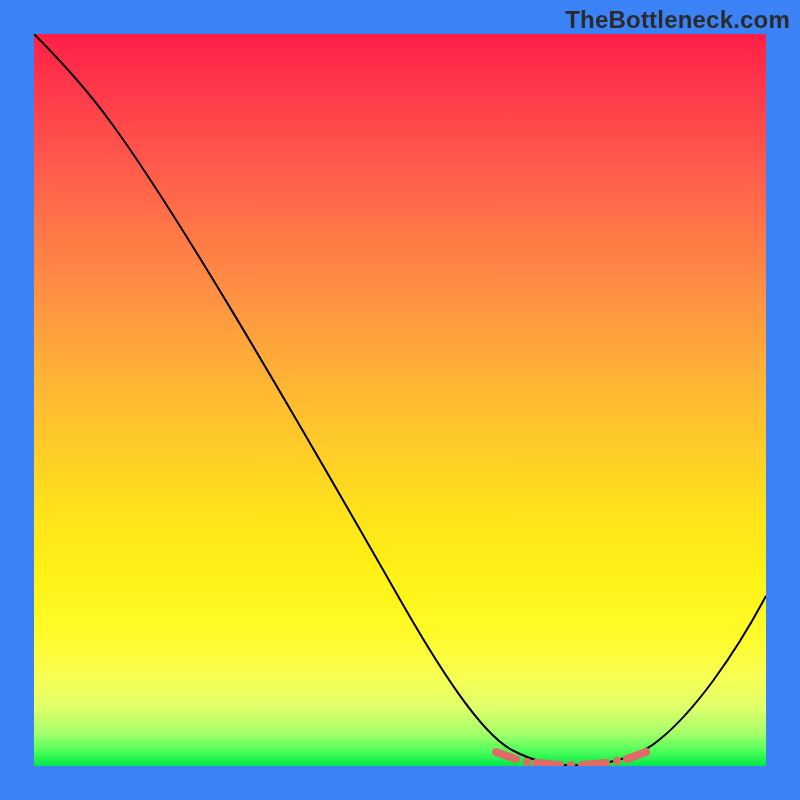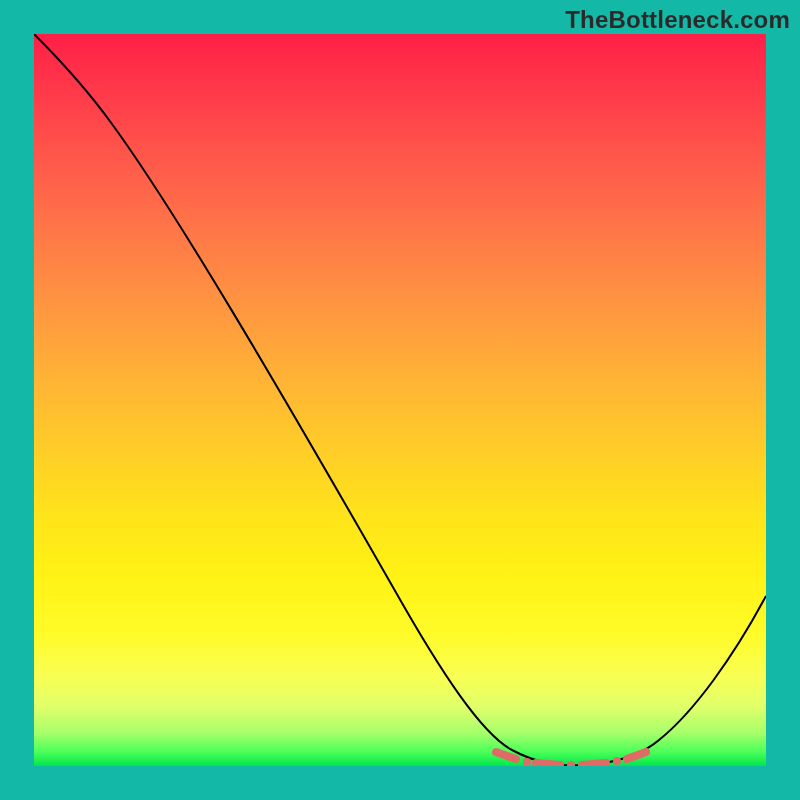--- a/index.html
+++ b/index.html
@@ -1,21 +1,21 @@
 <!DOCTYPE html>
 <html><head>
 <meta charset="utf-8">
 <style>
   * { margin: 0; padding: 0; box-sizing: border-box; }
   html, body { width: 800px; height: 800px; background: #000; overflow: hidden; }
   .container {
     width: 800px;
     height: 800px;
     position: relative;
-    background: #14b8a6;
+    background: #3b82f6;
   }
   .watermark {
     position: absolute;
     top: 6px;
     right: 10px;
     font-family: Arial, Helvetica, sans-serif;
     font-size: 24px;
     font-weight: 600;
     letter-spacing: 0.2px;
     color: #2a2a2a;

